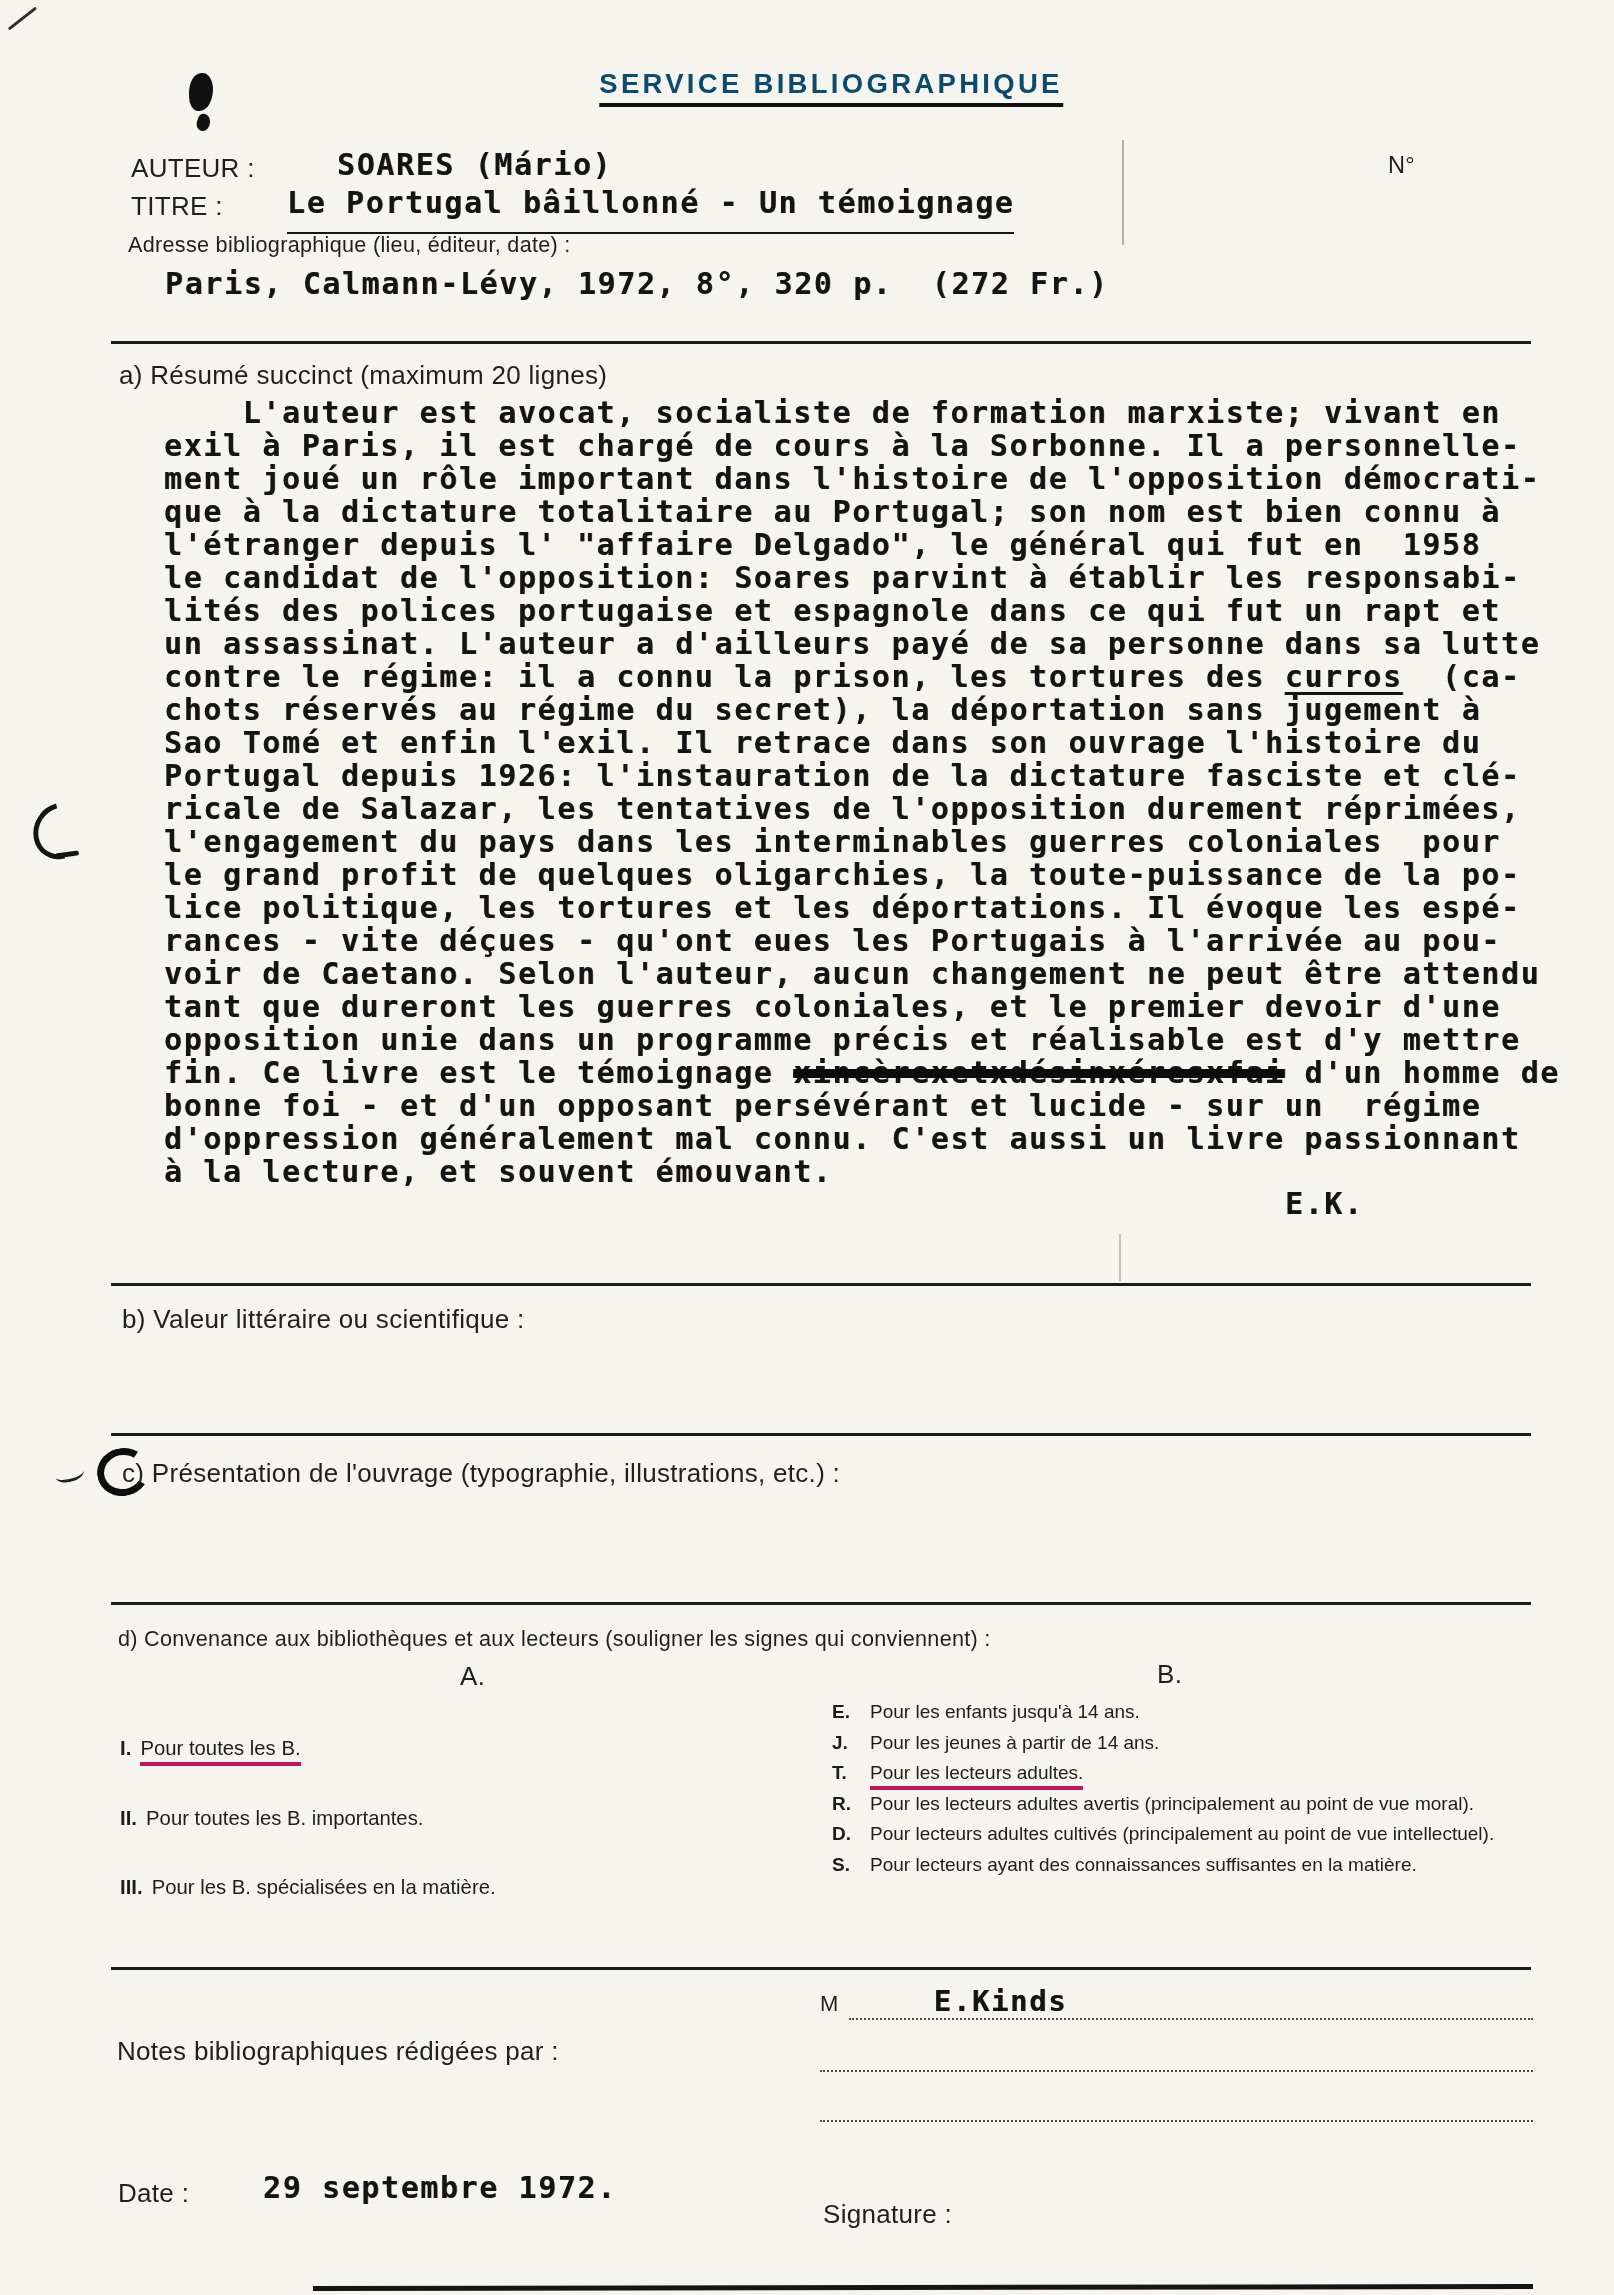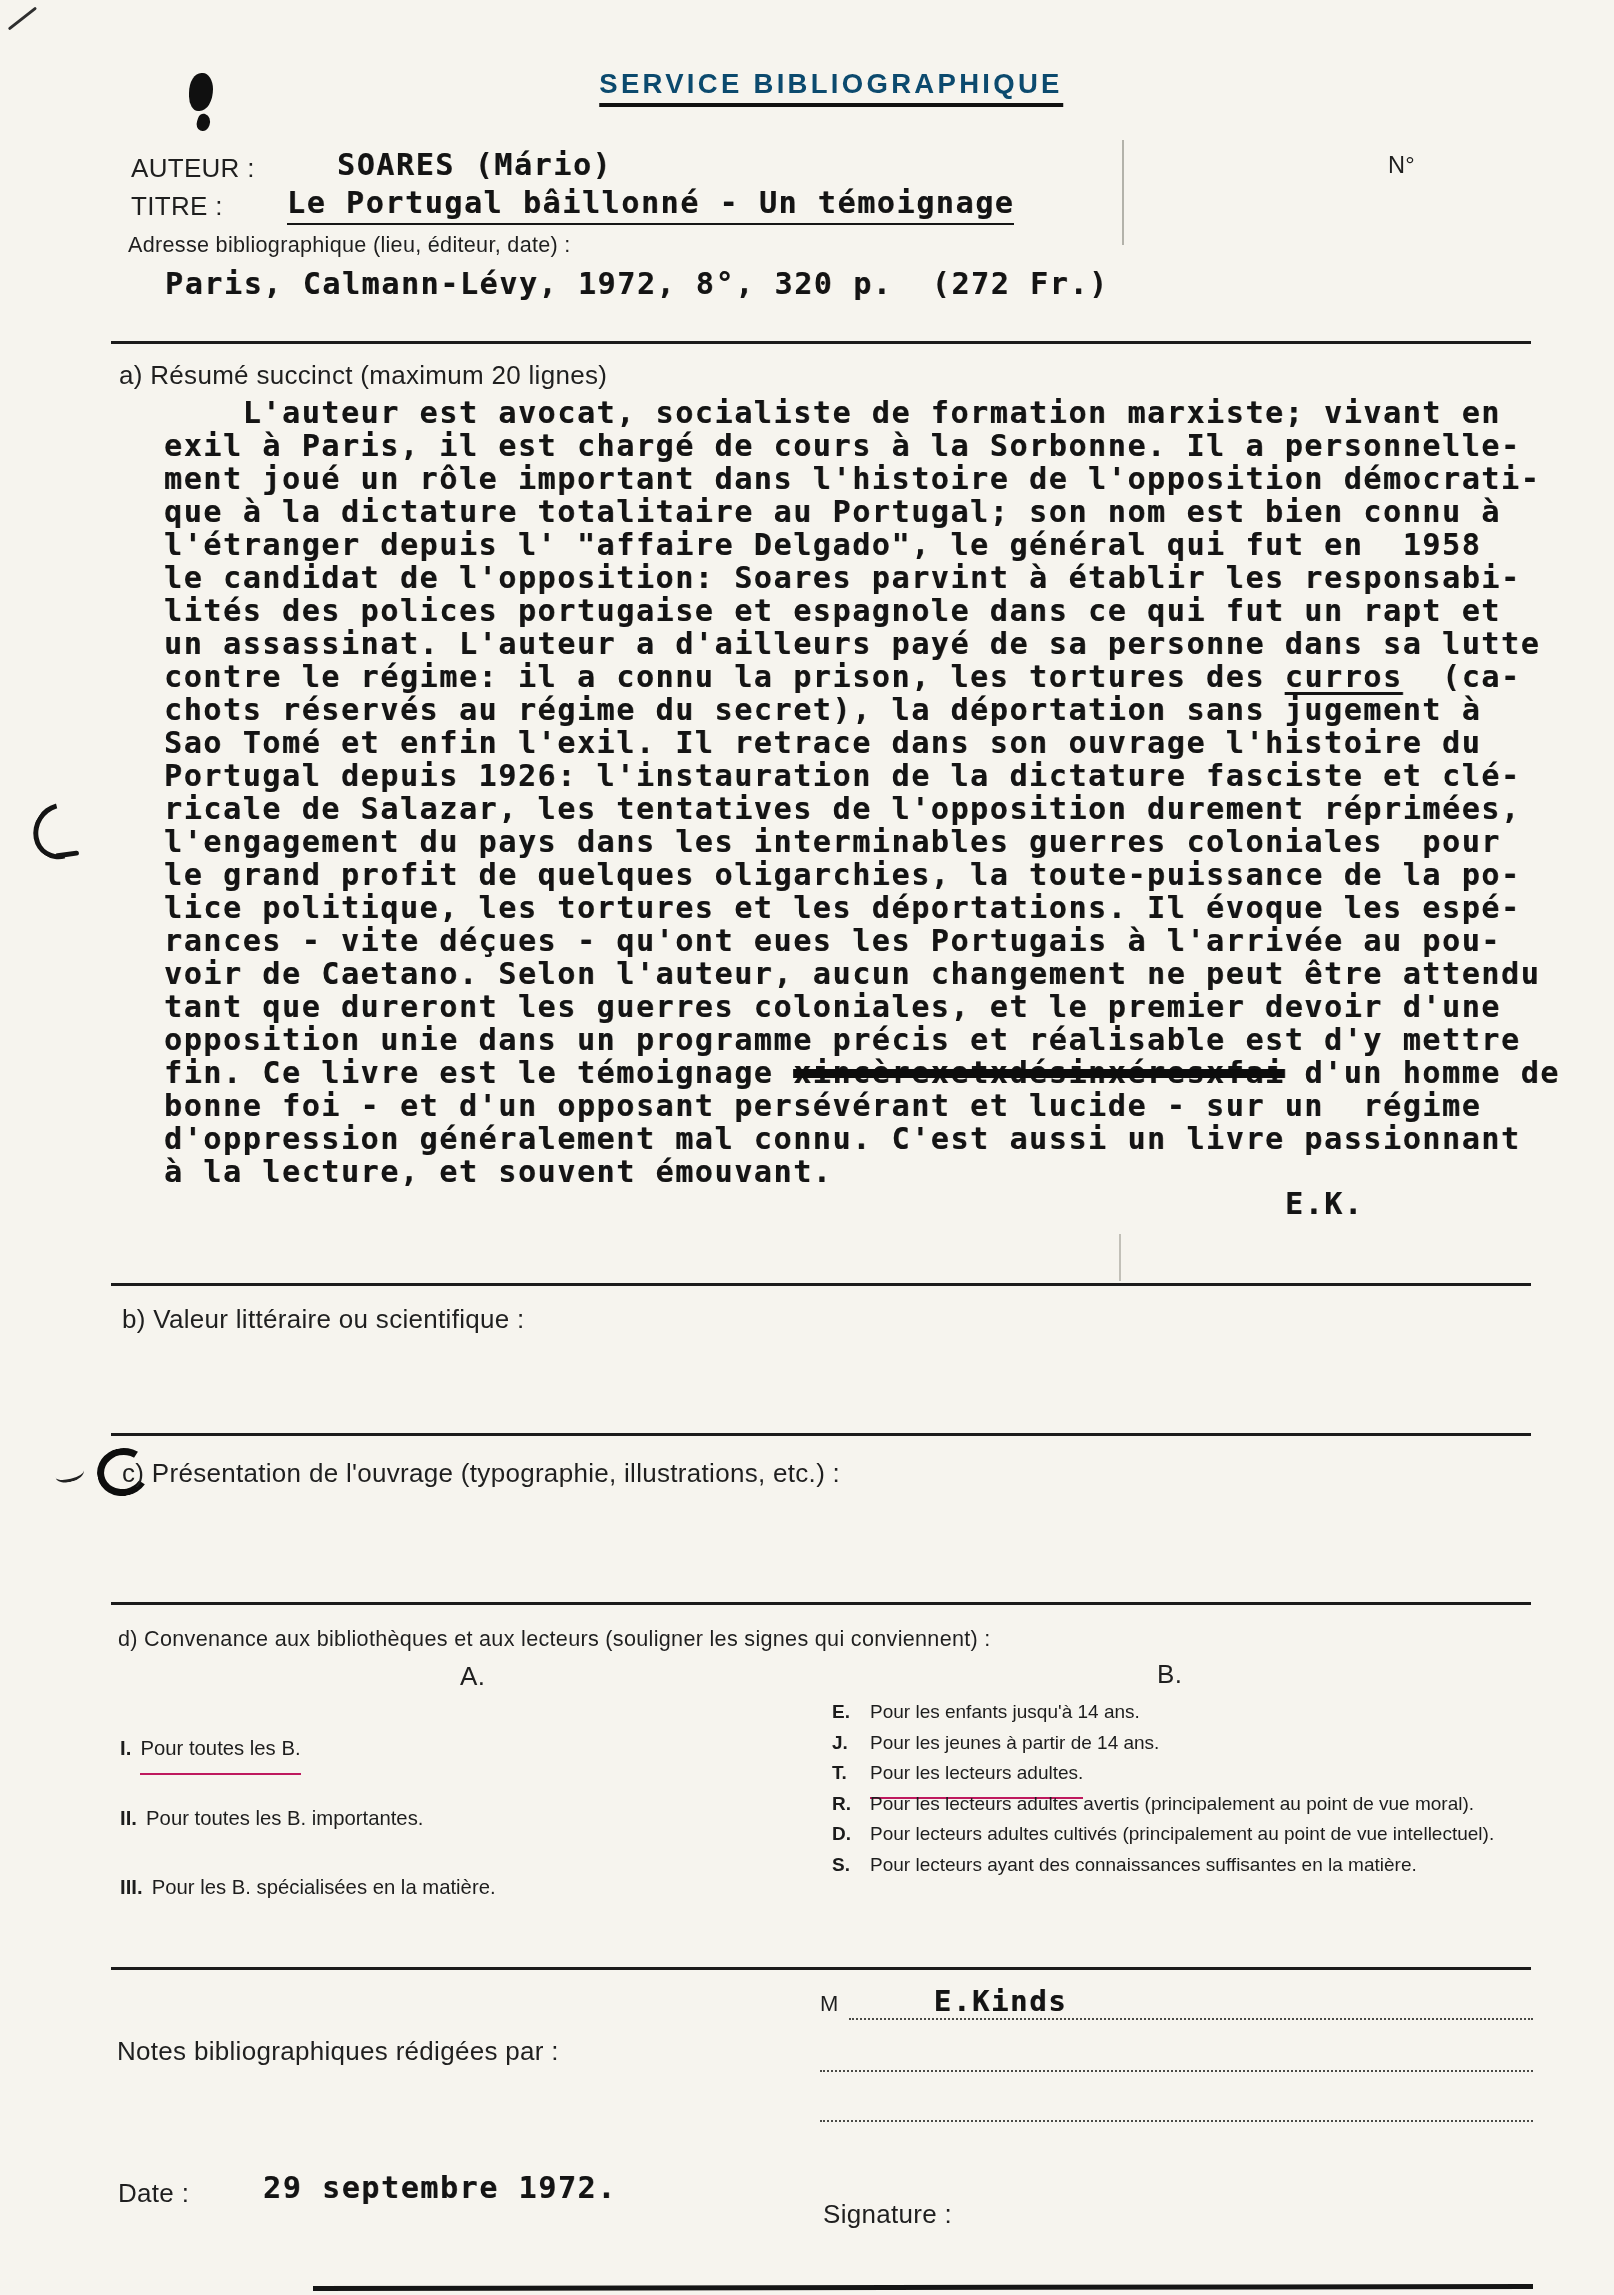--- a/index.html
+++ b/index.html
@@ -4,35 +4,35 @@
 <style>
   html,body{margin:0;padding:0;}
   body{width:1614px;height:2295px;background:#e8e6e0;font-family:"Liberation Sans",sans-serif;}
   .page{position:relative;width:1614px;height:2295px;background:#f6f4ee;overflow:hidden;color:#1c1c1c;}
 
   .lbl{position:absolute;font-family:"Liberation Sans",sans-serif;font-size:26px;color:#1f1f1f;letter-spacing:0.3px;white-space:nowrap;}
   .lbl-sm{font-size:21.6px;}
 
   .typed{font-family:"DejaVu Sans Mono","Liberation Mono",monospace;font-weight:700;font-size:30px;letter-spacing:1.6px;color:#141414;text-shadow:0.5px 0 0 rgba(20,20,20,0.55);white-space:pre;}
   .typed-abs{position:absolute;text-align:center;}
-  .typed-underline{border-bottom:2.6px solid #161616;padding-bottom:3px;}
+  .typed-underline{border-bottom:2.6px solid #161616;padding-bottom:12px;}
 
   .doc-title{position:absolute;top:68px;left:831px;transform:translateX(-50%);}
   .doc-title span{display:inline-block;font-weight:700;font-size:27.5px;letter-spacing:3.3px;color:#0c4a6e;border-bottom:4.6px solid #111;padding-bottom:3.3px;white-space:nowrap;}
 
   .rule{position:absolute;left:111px;width:1420px;height:2.6px;background:#1b1b1b;}
 
   #resume-lines{position:absolute;left:164px;top:396px;}
   .resume-line{font-family:"DejaVu Sans Mono","Liberation Mono",monospace;font-weight:700;font-size:30px;letter-spacing:1.6px;line-height:33px;color:#141414;text-shadow:0.5px 0 0 rgba(20,20,20,0.55);white-space:pre;}
   .resume-line s{text-decoration:line-through;text-decoration-thickness:9.2px;text-decoration-color:#0c0c0c;}
   .resume-line u{text-decoration:underline;text-decoration-thickness:2.6px;text-underline-offset:5.2px;}
 
   .a-item{position:absolute;font-size:20.3px;color:#1d1d1d;white-space:nowrap;}
   .a-item .a-num{font-weight:700;margin-right:9.2px;}
-  .hand-underline{border-bottom:2px solid #be185d;padding-bottom:14px;}
+  .hand-underline{border-bottom:4px solid #be185d;padding-bottom:3px;}
 
   #b-list{position:absolute;left:832px;top:1698px;width:704px;}
   .b-item{display:flex;margin-bottom:2.6px;}
   .b-letter{flex:0 0 38px;font-weight:700;font-size:19px;line-height:28px;color:#1b1b1b;}
   .b-text{flex:1;font-size:19px;line-height:28px;color:#1d1d1d;}
 
   .dotted{border-bottom:2.6px dotted #4a4a46;}
   .m-row{position:absolute;left:820px;top:1984px;width:713px;display:flex;align-items:flex-end;}
   .m-label{font-size:22px;color:#1f1f1f;padding-bottom:2.6px;}
   .m-fill{flex:1;margin-left:10.5px;}

